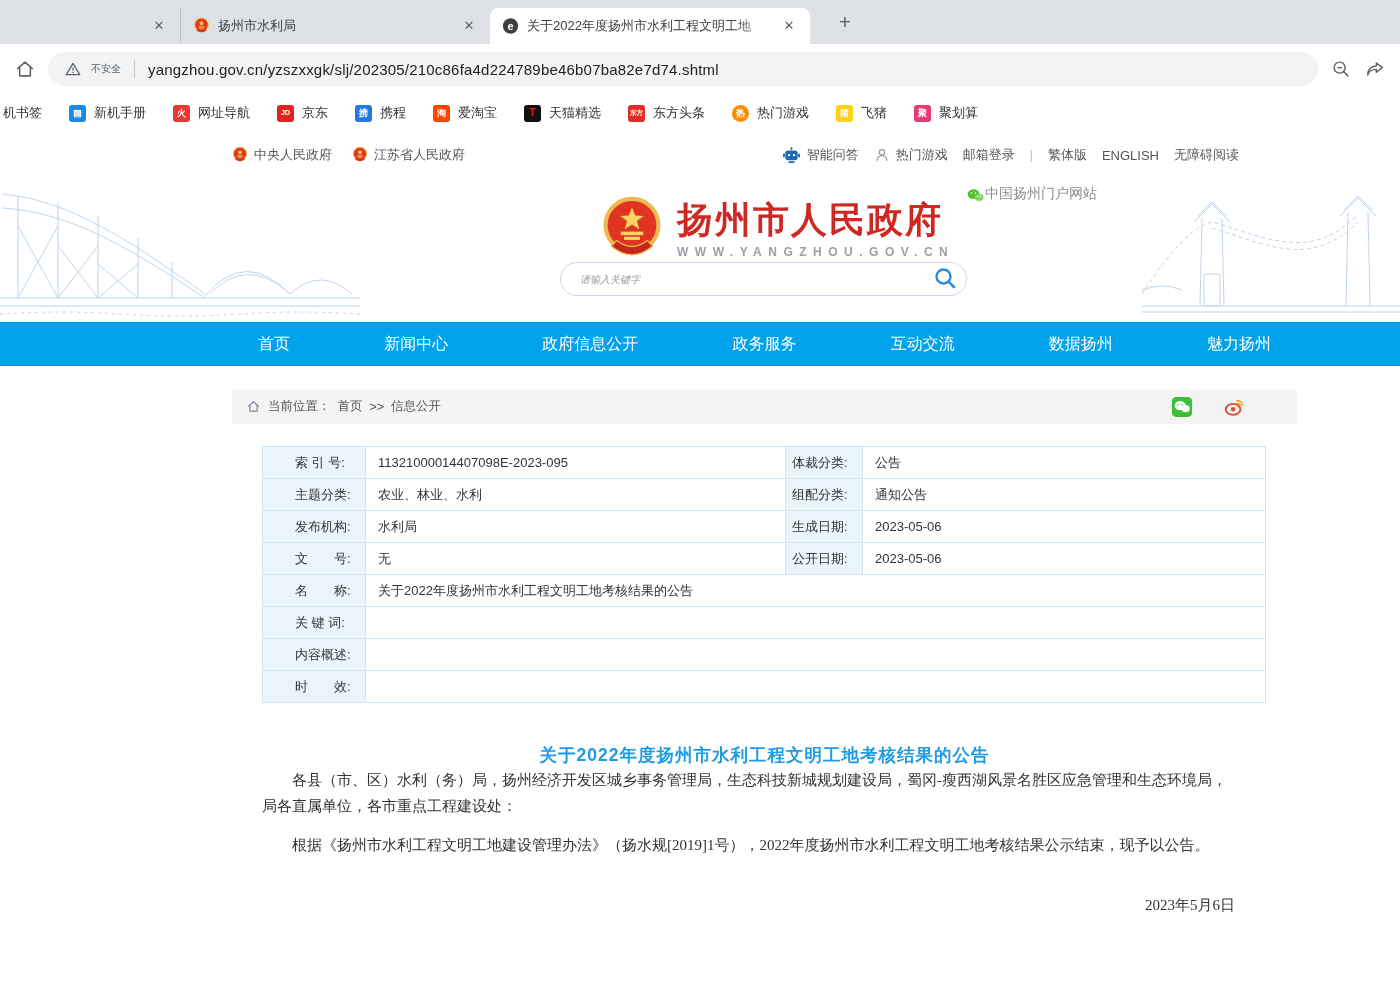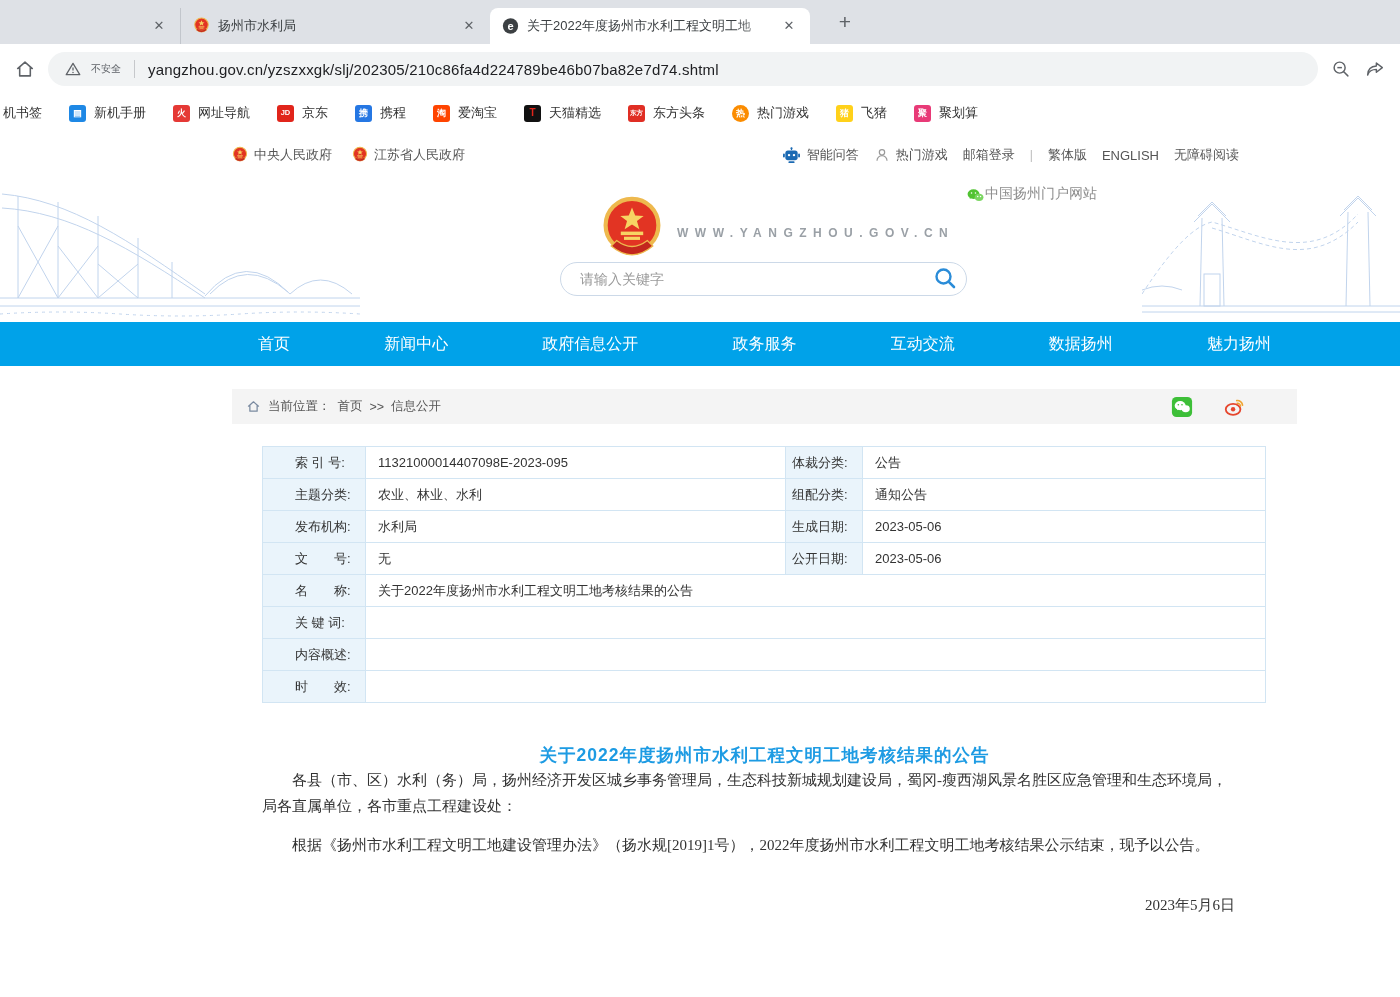--- a/index.html
+++ b/index.html
@@ -58,21 +58,21 @@
   .emb-big { width:64px; height:72px; }
   .site-name { font-family:"Liberation Serif","DejaVu Serif",serif; font-weight:bold;
                font-size:36px; color:var(--brand-red,#ce2822); letter-spacing:2px; line-height:1.1; }
   .site-url { margin-top:5px; font-size:12px; color:#9aa0a6; letter-spacing:6.5px; font-weight:bold; }
   .portal { position:absolute; left:966px; top:7px; display:flex; align-items:center; 
             font-size:14px; color:#8c8c8c; }
   .portal svg { width:19px; height:17px; }
   .searchbox { position:absolute; left:560px; top:84px; width:407px; height:34px; background:#fff;
                border:1px solid #ccd9e8; border-radius:17px; display:flex; align-items:center;
                padding:0 8px 0 19px; }
-  .searchbox input { flex:1; border:none; outline:none; font-size:14px; color:#8b5cf6; background:transparent; }
+  .searchbox input { flex:1; border:none; outline:none; font-size:10px; color:#8b5cf6; background:transparent;font-style:italic; }
   .searchbox input::placeholder { color:#999; }
   .searchbtn { width:26px; height:26px; background:transparent; border:none; }
 
   
   .mainnav { height:44px; background:var(--nav-blue,#00a2e9); }
   .mainnav .inner { width:1065px; margin-left:232px; height:100%; display:flex; align-items:center;
                     justify-content:space-between; padding:0 26px; }
   .navitem { color:#fff; font-size:16px; text-decoration:none; white-space:nowrap; }
 
   
@@ -303,20 +303,21 @@
     <line x1="0" y1="128" x2="258" y2="128"></line>
     <line x1="0" y1="134" x2="258" y2="134"></line>
     <path d="M0 112 Q20 104 40 112"></path>
   </svg>
 
   <div class="logo">
     <svg class="emb-big" viewBox="0 0 40 44">
         <use href="#emb"></use>
       </svg>
     <div>
+      <div class="site-name">扬州市人民政府</div>
       <div class="site-url">WWW.YANGZHOU.GOV.CN</div>
     </div>
   </div>
 
   <div class="portal">
     <svg viewBox="0 0 24 20">
         <use href="#wc-bubbles"></use>
       </svg>
     <span>中国扬州门户网站</span>
   </div>

